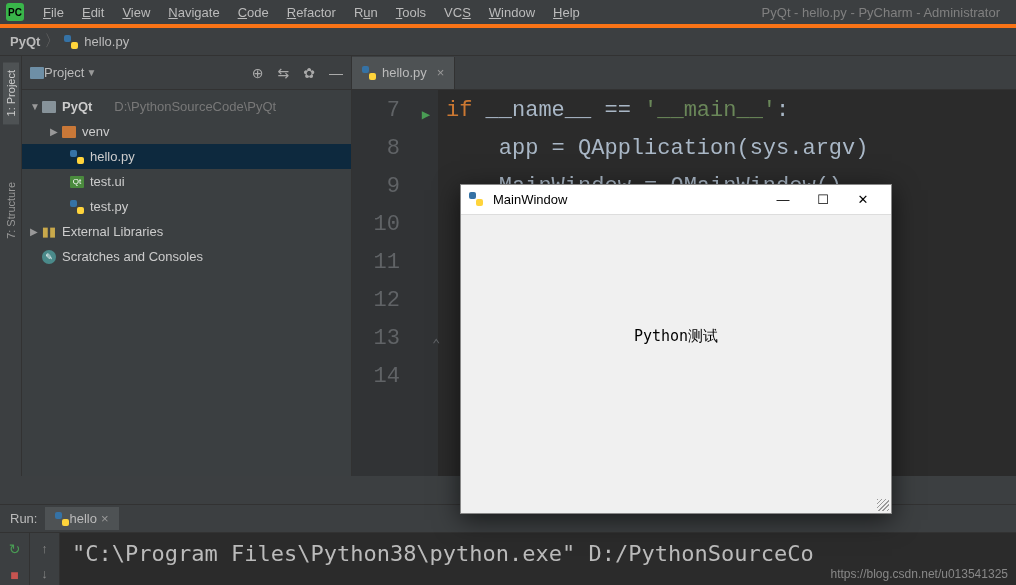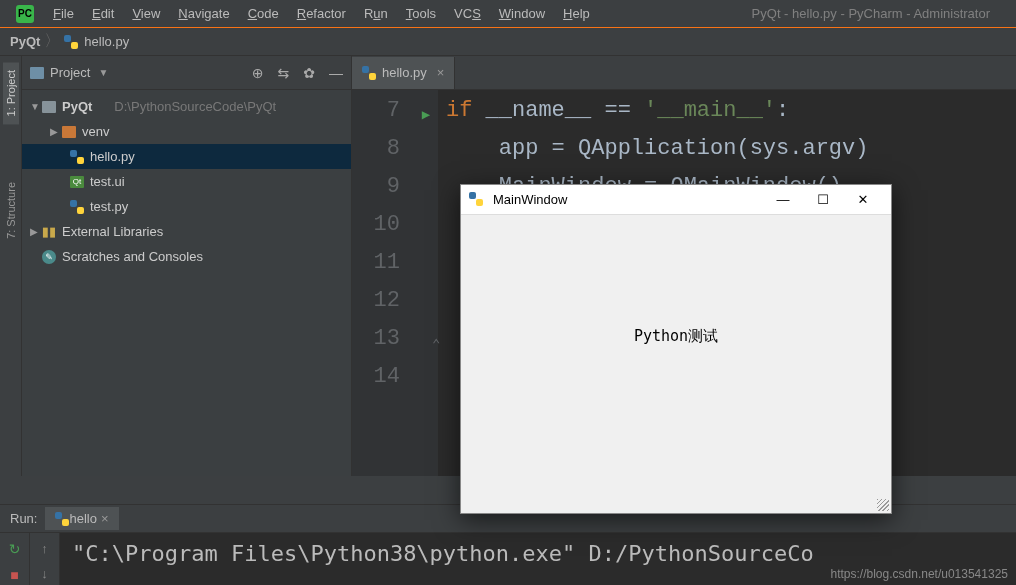--- a/index.html
+++ b/index.html
@@ -10,22 +10,22 @@
   font-size: 13px;
   color: #bbbbbb;
   overflow: hidden;
   position: relative;
 }
 .menubar {
   height: 28px;
   background: #3c3f41;
   display: flex;
   align-items: center;
-  padding: 0 16px;
-  border-bottom: 1px solid #f97316;
+  padding: 0 6px;
+  border-bottom: 4px solid #f97316;
 }
 .menubar .logo {
   width: 18px; height: 18px;
   background: #39b54a;
   border-radius: 3px;
   margin-right: 10px;
   display: flex; align-items: center; justify-content: center;
   font-size: 10px; color: #000; font-weight: bold;
 }
 .menubar .menu-item {
@@ -89,21 +89,20 @@
   background: #3b3f41;
   border-right: 1px solid #323232;
   display: flex; flex-direction: column;
 }
 .project-header {
   height: 34px;
   background: #3c3f41;
   border-bottom: 1px solid #323232;
   display: flex; align-items: center;
   padding: 0 8px;
-  gap: 6px;
 }
 .project-header .proj-icon {
   width: 14px; height: 12px;
   background: #6e8fa6;
   border-radius: 1px;
 }
 .project-header .title { font-weight: normal; }
 .project-header .arrow { color: #999; font-size: 10px; margin-left: 2px;}
 .project-header .tools { margin-left: auto; display: flex; gap: 14px; color: #aaa; }
 .project-header .tools span { cursor: pointer; font-size: 14px; }

